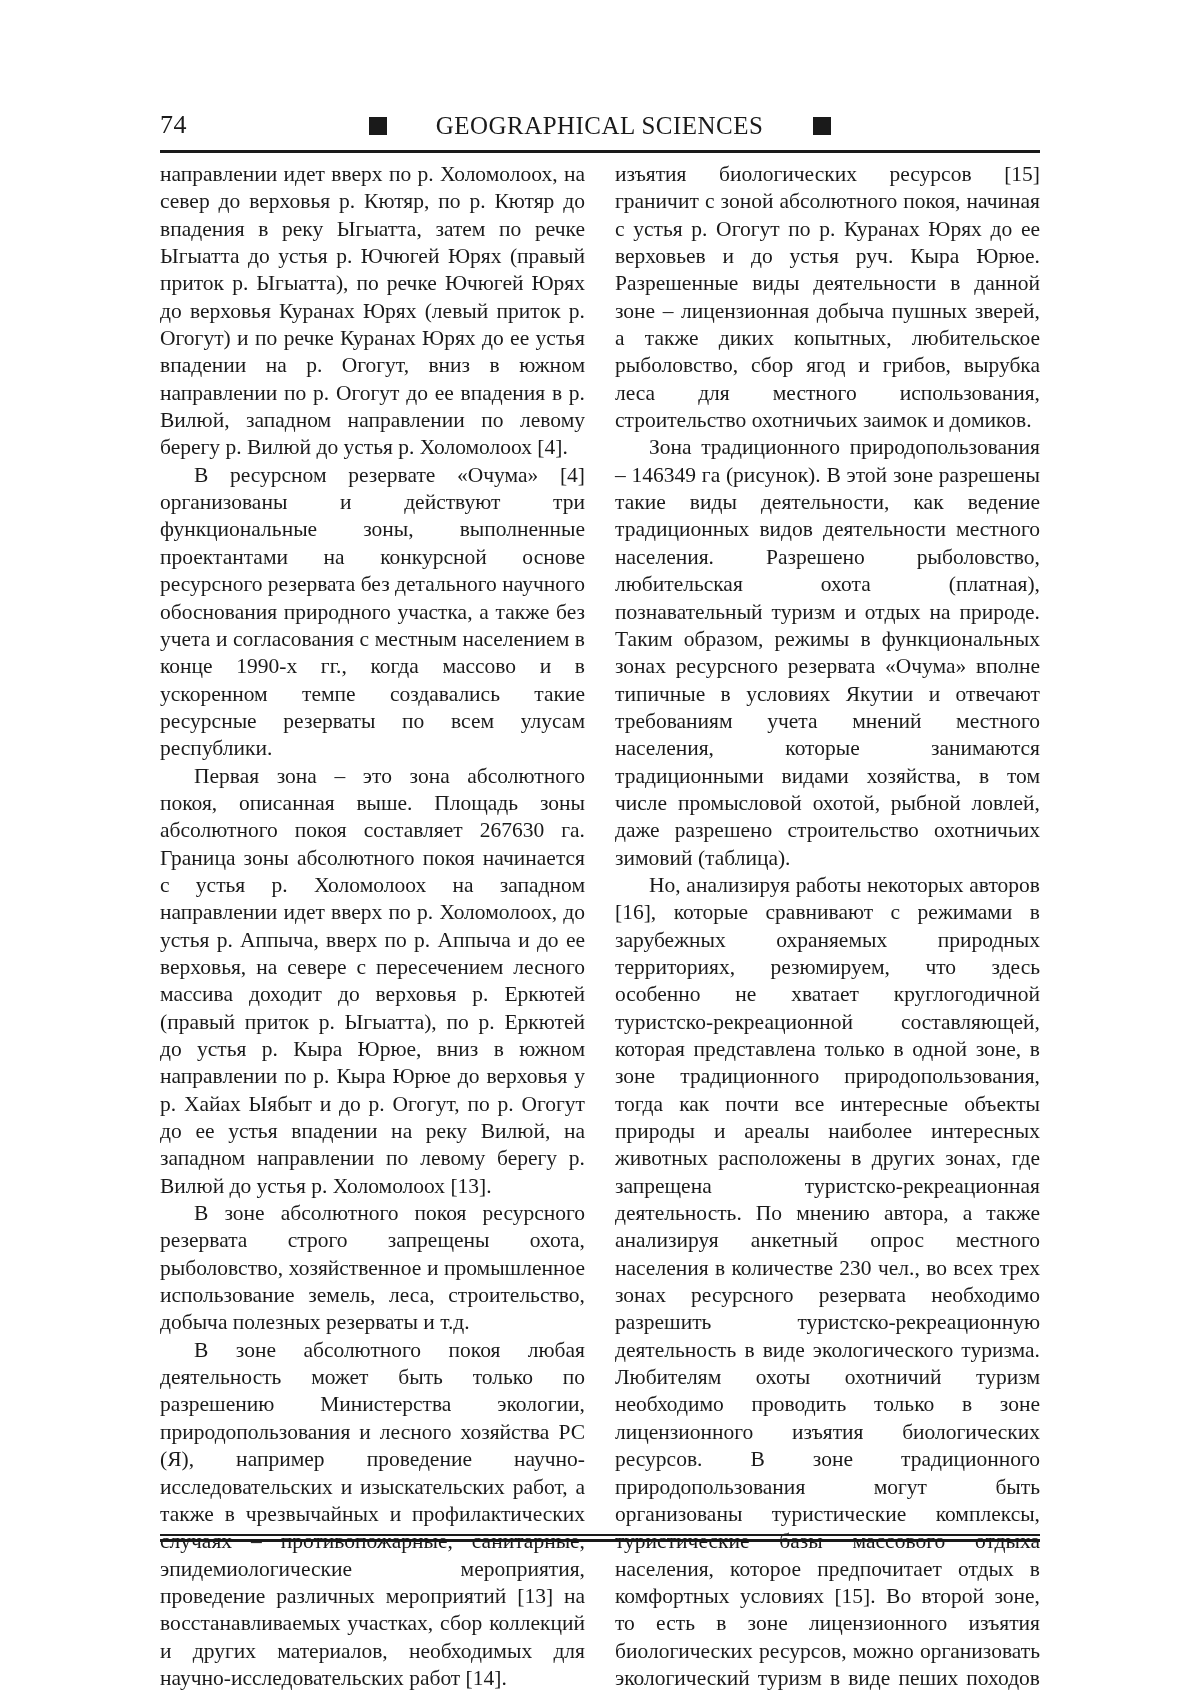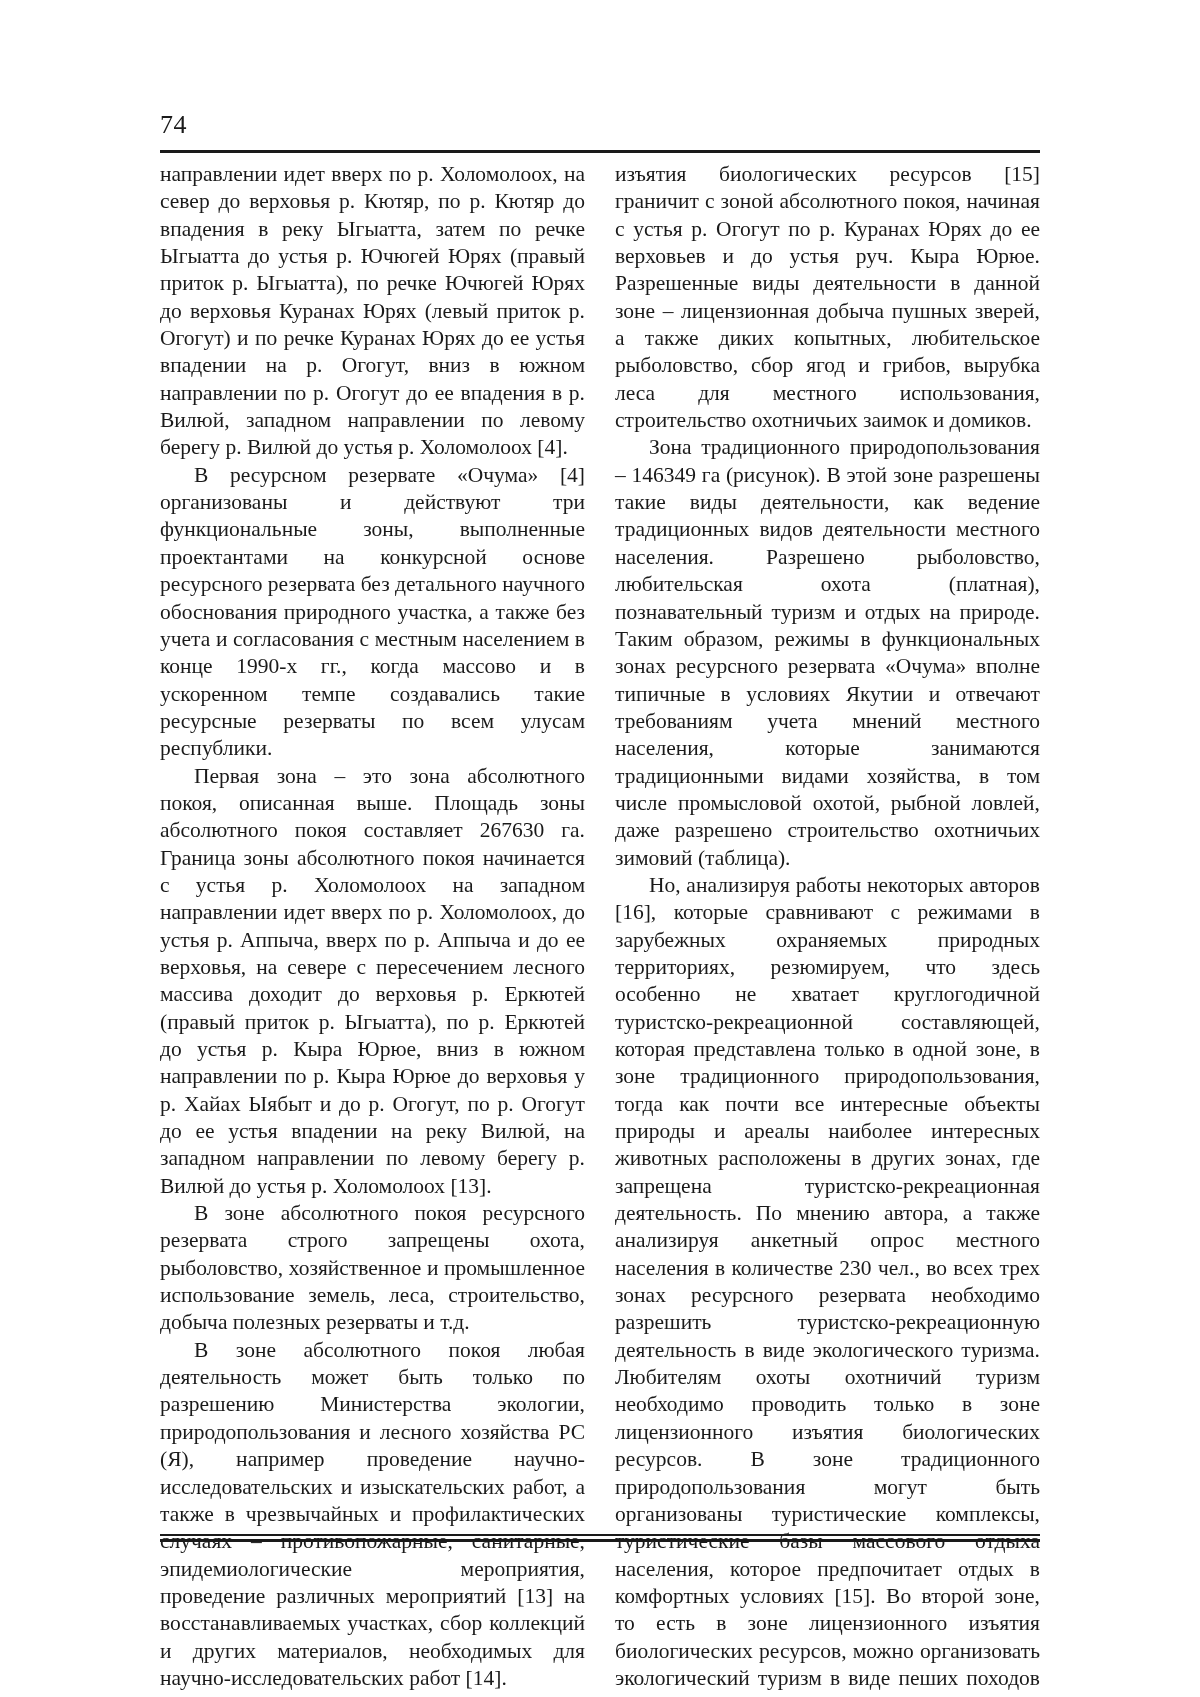--- a/index.html
+++ b/index.html
@@ -120,20 +120,25 @@
     margin: 0 56px 0 28px;
   }
 </style>
 </head>
 <body>
 
 <div class="page">
 
   <div class="runhead">
     <div class="page-number">74</div>
+    <div class="runhead-center">
+      <span class="sq"></span>
+      <span class="runhead-title">GEOGRAPHICAL SCIENCES</span>
+      <span class="sq"></span>
+    </div>
   </div>
   <div class="head-rule"></div>
 
   <div class="columns">
     <div class="col">
       <p class="no-indent">направлении идет вверх по р. Холомолоох, на север до верховья р. Кютяр, по р. Кютяр до впадения в реку Ыгыатта, затем по речке Ыгыатта до устья р. Ючюгей Юрях (правый приток р. Ыгыатта), по речке Ючюгей Юрях до верховья Куранах Юрях (левый приток р. Огогут) и по речке Куранах Юрях до ее устья впадении на р. Огогут, вниз в южном направлении по р. Огогут до ее впадения в р. Вилюй, западном направлении по левому берегу р. Вилюй до устья р. Холомолоох [4].</p>
       <p>В ресурсном резервате «Очума» [4] организованы и действуют три функциональные зоны, выполненные проектантами на конкурсной основе ресурсного резервата без детального научного обоснования природного участка, а также без учета и согласования с местным населением в конце 1990-х гг., когда массово и в ускоренном темпе создавались такие ресурсные резерваты по всем улусам республики.</p>
       <p>Первая зона – это зона абсолютного покоя, описанная выше. Площадь зоны абсолютного покоя составляет 267630 га. Граница зоны абсолютного покоя начинается с устья р. Холомолоох на западном направлении идет вверх по р. Холомолоох, до устья р. Аппыча, вверх по р. Аппыча и до ее верховья, на севере с пересечением лесного массива доходит до верховья р. Еркютей (правый приток р. Ыгыатта), по р. Еркютей до устья р. Кыра Юрюе, вниз в южном направлении по р. Кыра Юрюе до верховья у р. Хайах Ыябыт и до р. Огогут, по р. Огогут до ее устья впадении на реку Вилюй, на западном направлении по левому берегу р. Вилюй до устья р. Холомолоох [13].</p>
       <p>В зоне абсолютного покоя ресурсного резервата строго запрещены охота, рыболовство, хозяйственное и промышленное использование земель, леса, строительство, добыча полезных резерваты и т.д.</p>
       <p>В зоне абсолютного покоя любая деятельность может быть только по разрешению Министерства экологии, природопользования и лесного хозяйства РС (Я), например проведение научно-исследовательских и изыскательских работ, а также в чрезвычайных и профилактических случаях – противопожарные, санитарные, эпидемиологические мероприятия, проведение различных мероприятий [13] на восстанавливаемых участках, сбор коллекций и других материалов, необходимых для научно-исследовательских работ [14].</p>

